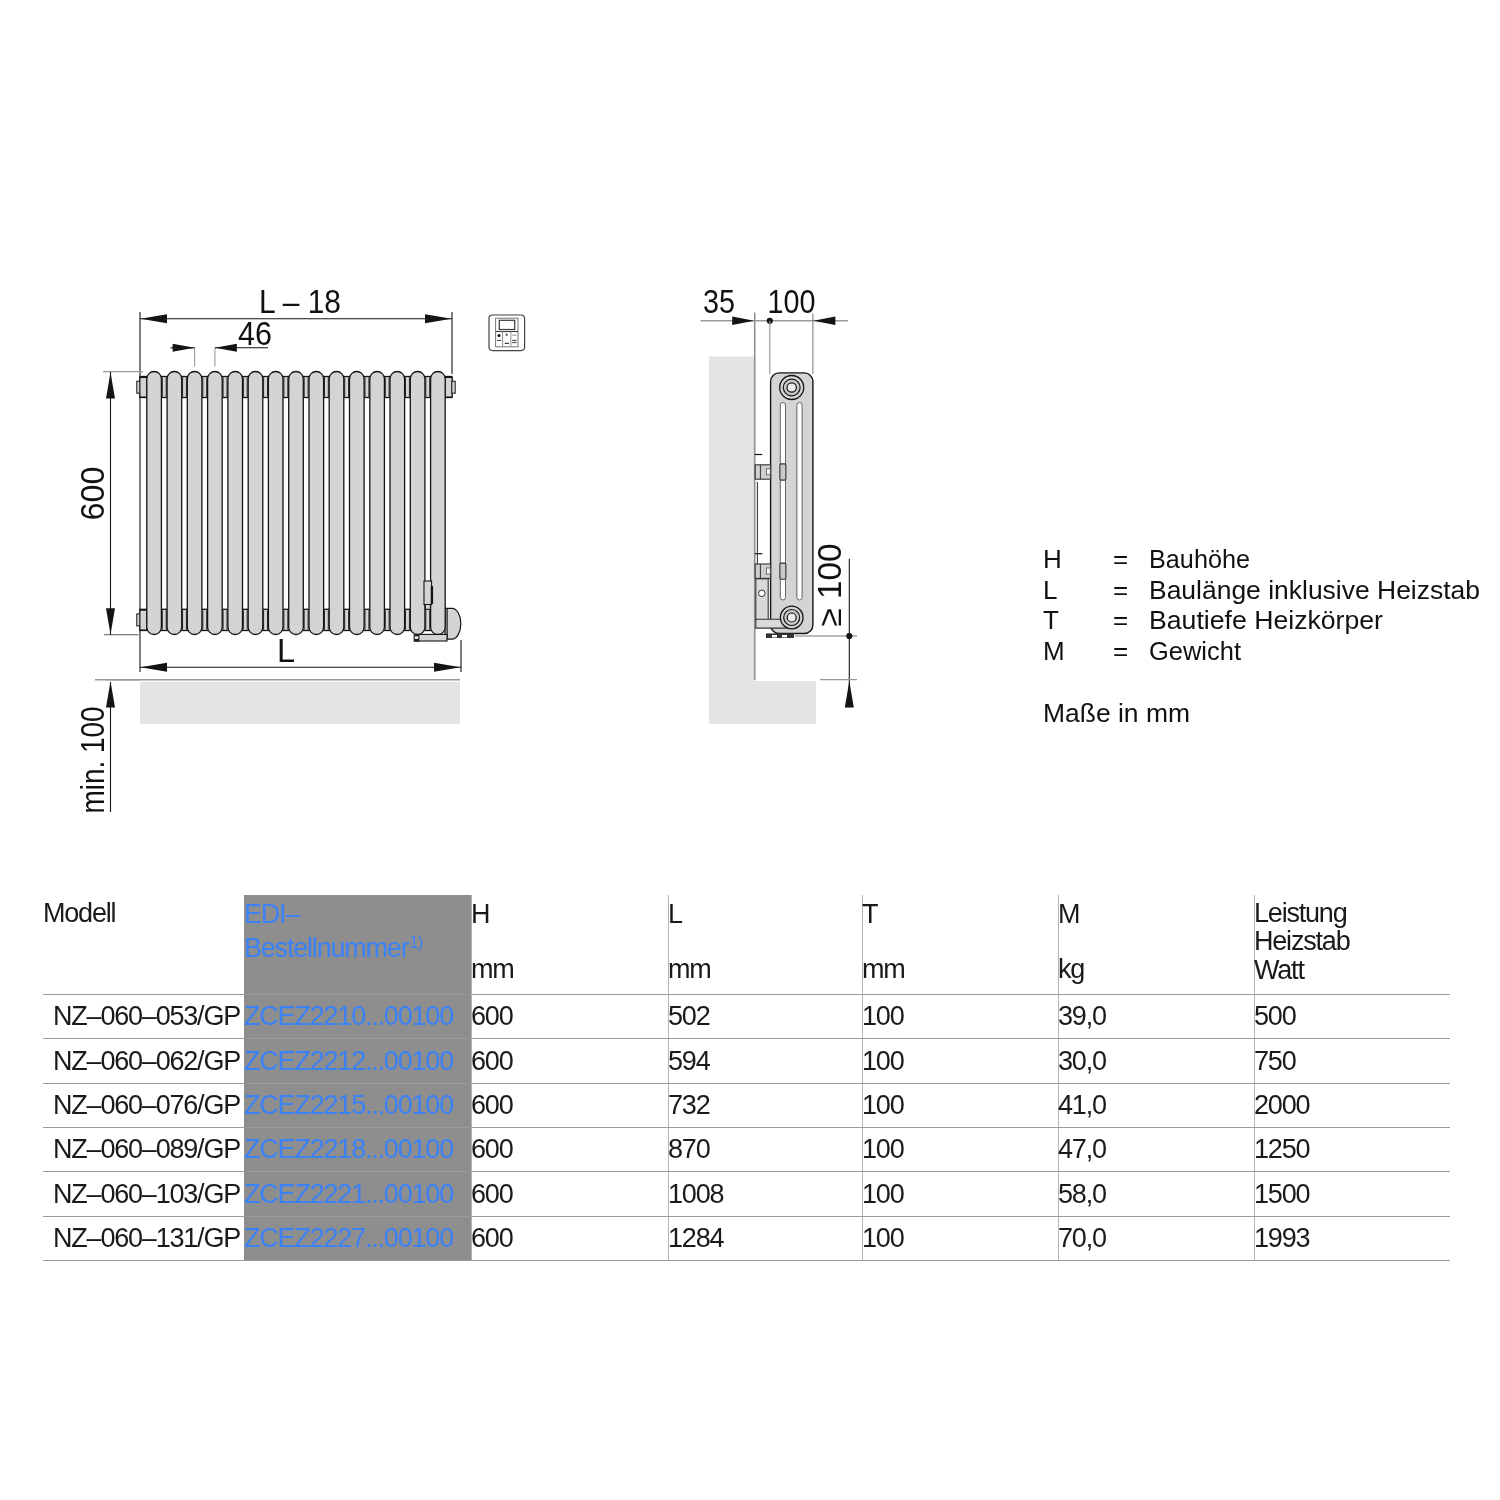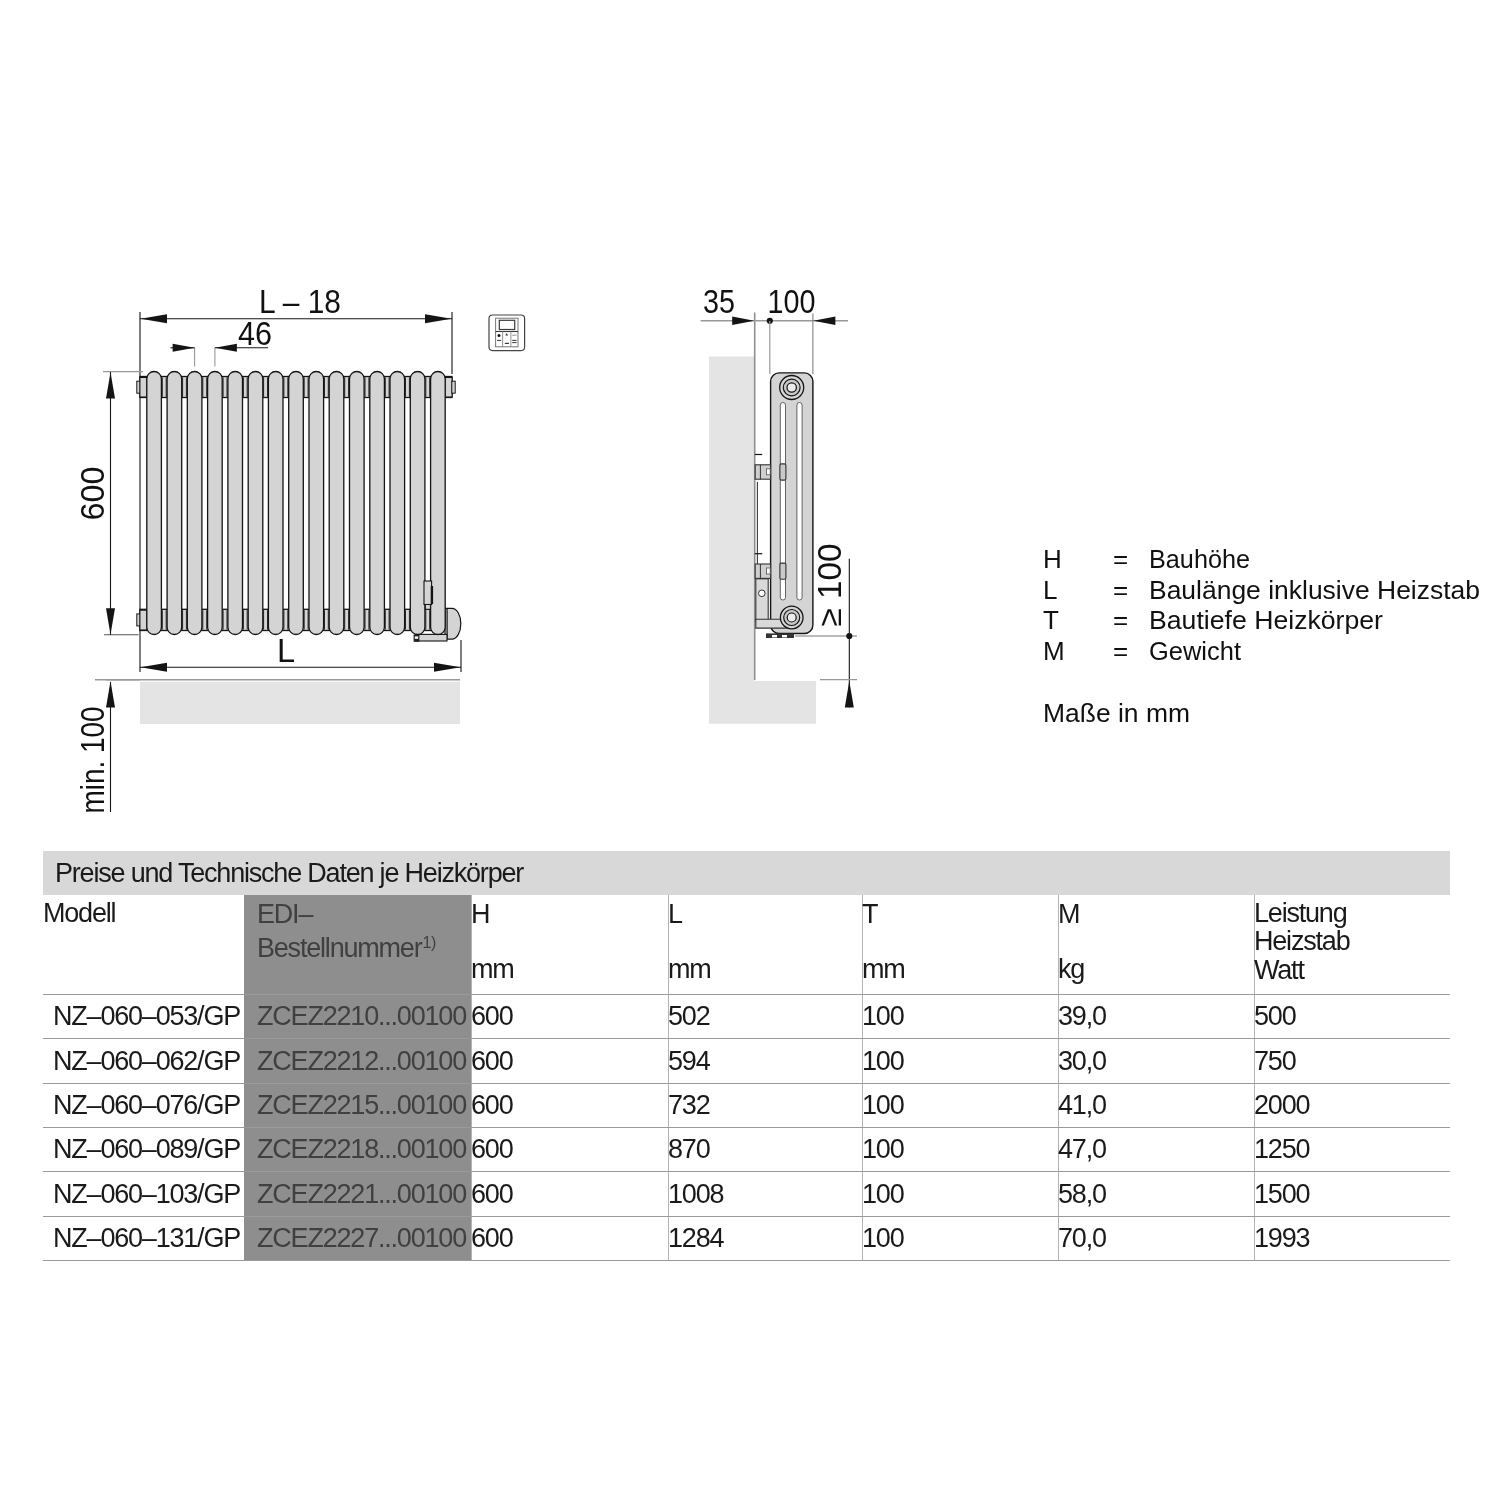--- a/index.html
+++ b/index.html
@@ -6,21 +6,21 @@
 body{width:1500px;height:1500px;position:relative;overflow:hidden;
   font-family:"Liberation Sans",sans-serif;color:#1a1a1a;}
 text{font-family:"Liberation Sans",sans-serif;fill:#111111;}
 .dim{font-size:32.5px;}
 .leg{font-size:26px;}
 .leg text{font-size:26px;}
 .bar{position:absolute;left:0;top:0;width:100%;height:44px;background:#d8d8d8;
   font-size:27px;letter-spacing:-1.2px;line-height:44px;padding-left:12px;box-sizing:border-box;}
 .tc{position:absolute;height:44px;line-height:44px;font-size:27px;letter-spacing:-1.2px;}
 .tc.ml{text-align:left;}
-.tc.wt{color:#404040;margin-left:13px;}
+.tc.wt{color:#3b82f6;}
 .sup{font-size:16px;vertical-align:9px;letter-spacing:-0.5px;}
 </style>
 </head>
 <body>
 
 <svg style="position:absolute;left:0;top:0" width="1500" height="845" viewBox="0 0 1500 845">
 
 <line x1="140" y1="312" x2="140" y2="672" stroke="#141414" stroke-width="1.1"></line>
 
 <line x1="452" y1="312" x2="452" y2="374" stroke="#141414" stroke-width="1.1"></line>
@@ -279,21 +279,20 @@
       <text x="1043" y="659.5">M</text>
       <text x="1113" y="659.5">=</text>
       <text x="1149" y="659.5" textLength="92" lengthAdjust="spacingAndGlyphs">Gewicht</text>
     </g>
 
 <text x="1043" y="722" class="leg" textLength="147" lengthAdjust="spacingAndGlyphs">Maße in mm</text>
 </svg>
 
 <div style="position:absolute;left:43.0px;top:851.0px;width:1407.0px;height:409px">
 
-<div class="bar">Preise und Technische Daten je Heizkörper</div>
 
 <div style="position:absolute;left:201.0px;top:44.0px;width:227px;height:365px;background:#8e8e8e"></div>
 
 <div>
       <div style="position:absolute;left:428.0px;top:44.0px;width:1px;height:365px;background:#b4b4b4"></div>
       <div style="position:absolute;left:625.0px;top:44.0px;width:1px;height:365px;background:#b4b4b4"></div>
       <div style="position:absolute;left:819.0px;top:44.0px;width:1px;height:365px;background:#b4b4b4"></div>
       <div style="position:absolute;left:1015.0px;top:44.0px;width:1px;height:365px;background:#b4b4b4"></div>
       <div style="position:absolute;left:1211.0px;top:44.0px;width:1px;height:365px;background:#b4b4b4"></div>
     </div>

